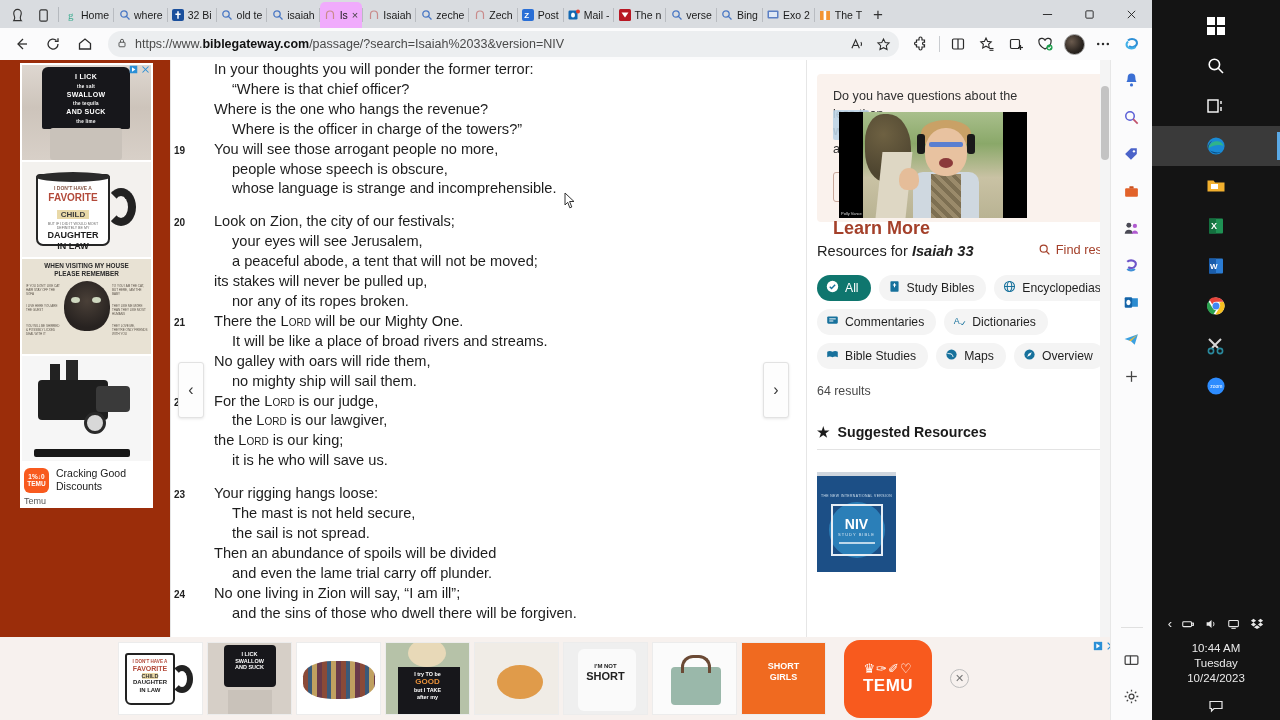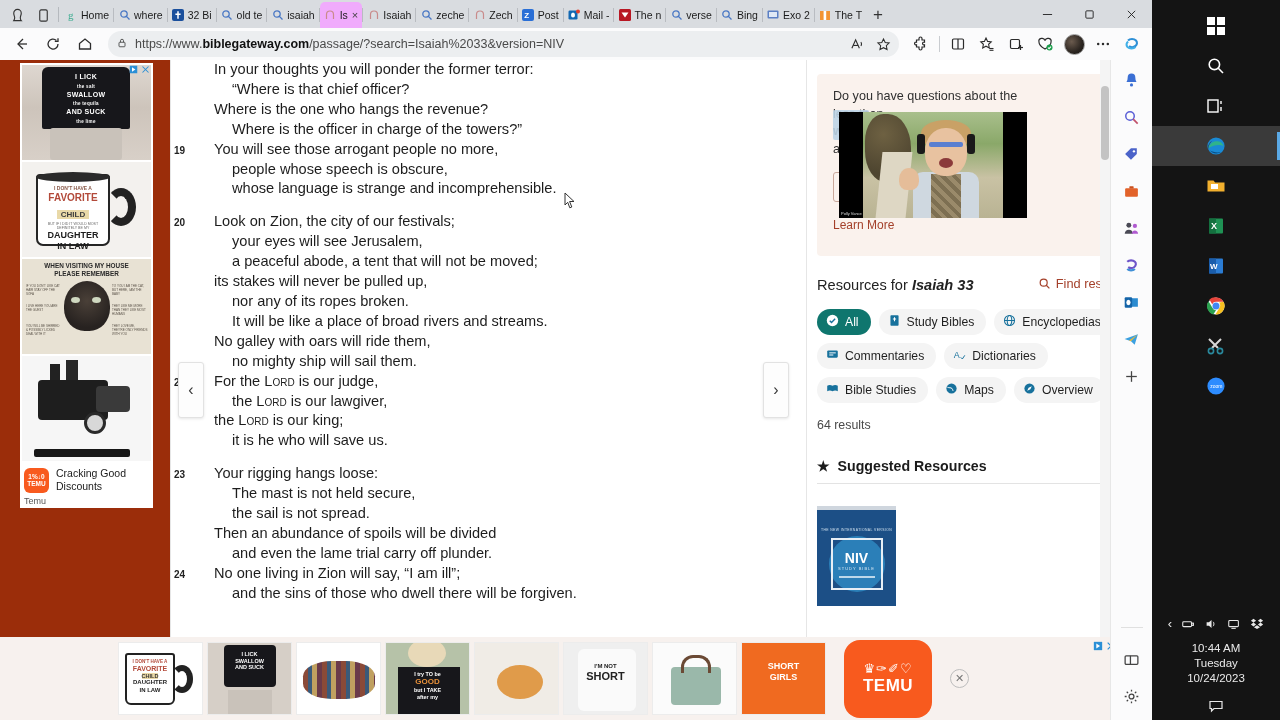--- a/index.html
+++ b/index.html
@@ -119,26 +119,26 @@
   .vline.ind1 { padding-left: 18px; }
   .vline .vn { position: absolute; left: -40px; top: 1px; font-size: 10px; font-weight: 700; color: #222; }
   .gapline { height: 13px; }
   .smallcaps { font-variant: small-caps; font-size: 14.6px; }
 
   
   .coldiv { position: absolute; top: 0; bottom: 0; width: 1px; background: #e6e6e6; }
 
   
   .respanel { width: 345px; flex: 0 0 auto; background: #fff; padding: 14px 18px 0 10px; position: relative; }
-  .promo { background: #faf2ed; border-radius: 4px; padding: 14px 16px 28px 16px; position: relative; height: 182px; }
+  .promo { background: #faf2ed; border-radius: 4px; padding: 14px 16px 28px 16px; position: relative; height: 148px; }
   .promo p { font-size: 12.6px; color: #2f2f2f; line-height: 17.5px; }
   .promo p b { font-weight: 700; }
   .promo .trialbtn { margin-top: 14px; display: inline-block; border: 1px solid #c9a79a; color: #a4402a;
        font-size: 12.4px; padding: 7px 14px; border-radius: 3px; background: #faf2ed;}
-  .promo .learn { margin-top: 16px; color: #a4402a; font-size: 12px; display: block;}
+  .promo .learn { margin-top: 16px; color: #a4402a; font-size: 18px; display: block; font-weight: bold;}
   .promo .bgicon { position: absolute; left: 16px; top: 36px; width: 36px; height: 30px; background: #bcd4e6; border-radius: 2px; opacity: .9;}
   .vidoverlay { position: absolute; left: 22px; top: 38px; width: 188px; height: 106px; background: #000; overflow: hidden; }
   .vidoverlay .scene { position: absolute; left: 24px; top: 0; width: 140px; height: 106px;
       background: linear-gradient(#a9bf8c 0%, #8aa869 30%, #c9c2a4 62%, #b9b393 100%); }
   .vidoverlay .path { position: absolute; left: 40px; top: 40px; width: 30px; height: 66px; background: #ded7c4; transform: skewX(-6deg); }
   .vidoverlay .tree { position: absolute; left: 26px; top: 2px; width: 46px; height: 68px;
       background: radial-gradient(circle at 40% 30%, #6e6142 0%, #4e4530 70%); border-radius: 40% 50% 30% 45%; }
   .vidoverlay .head { position: absolute; left: 86px; top: 16px; width: 42px; height: 48px; border-radius: 48% 48% 45% 45%; background: #e8c2a0; }
   .vidoverlay .hair { position: absolute; left: 82px; top: 8px; width: 50px; height: 26px; border-radius: 50% 50% 30% 30%; background: #c9a166; }
   .vidoverlay .hphone { position: absolute; left: 78px; top: 22px; width: 8px; height: 20px; background: #1a1a1a; border-radius: 3px; }
@@ -598,20 +598,21 @@
             <div class="vline ind1"><span>Where is the officer in charge of the towers?”</span></div>
             <div class="vline"><span class="vn">19</span><span>You will see those arrogant people no more,</span></div>
             <div class="vline ind1"><span>people whose speech is obscure,</span></div>
             <div class="vline ind1"><span>whose language is strange and incomprehensible.</span></div>
             <div class="gapline"></div>
             <div class="vline"><span class="vn">20</span><span>Look on Zion, the city of our festivals;</span></div>
             <div class="vline ind1"><span>your eyes will see Jerusalem,</span></div>
             <div class="vline ind1"><span>a peaceful abode, a tent that will not be moved;</span></div>
             <div class="vline"><span>its stakes will never be pulled up,</span></div>
             <div class="vline ind1"><span>nor any of its ropes broken.</span></div>
+            <div class="vline"><span class="vn">21</span><span>There the <span class="smallcaps">Lord</span> will be our Mighty One.</span></div>
             <div class="vline ind1"><span>It will be like a place of broad rivers and streams.</span></div>
             <div class="vline"><span>No galley with oars will ride them,</span></div>
             <div class="vline ind1"><span>no mighty ship will sail them.</span></div>
             <div class="vline"><span class="vn">22</span><span>For the <span class="smallcaps">Lord</span> is our judge,</span></div>
             <div class="vline ind1"><span>the <span class="smallcaps">Lord</span> is our lawgiver,</span></div>
             <div class="vline"><span>the <span class="smallcaps">Lord</span> is our king;</span></div>
             <div class="vline ind1"><span>it is he who will save us.</span></div>
             <div class="gapline"></div>
             <div class="vline"><span class="vn">23</span><span>Your rigging hangs loose:</span></div>
             <div class="vline ind1"><span>The mast is not held secure,</span></div>

